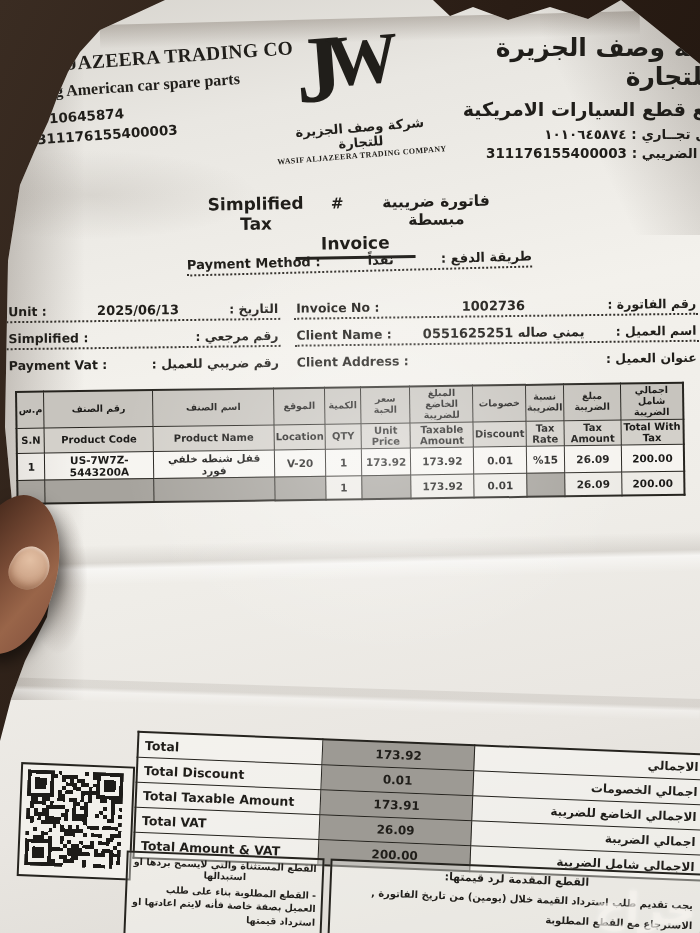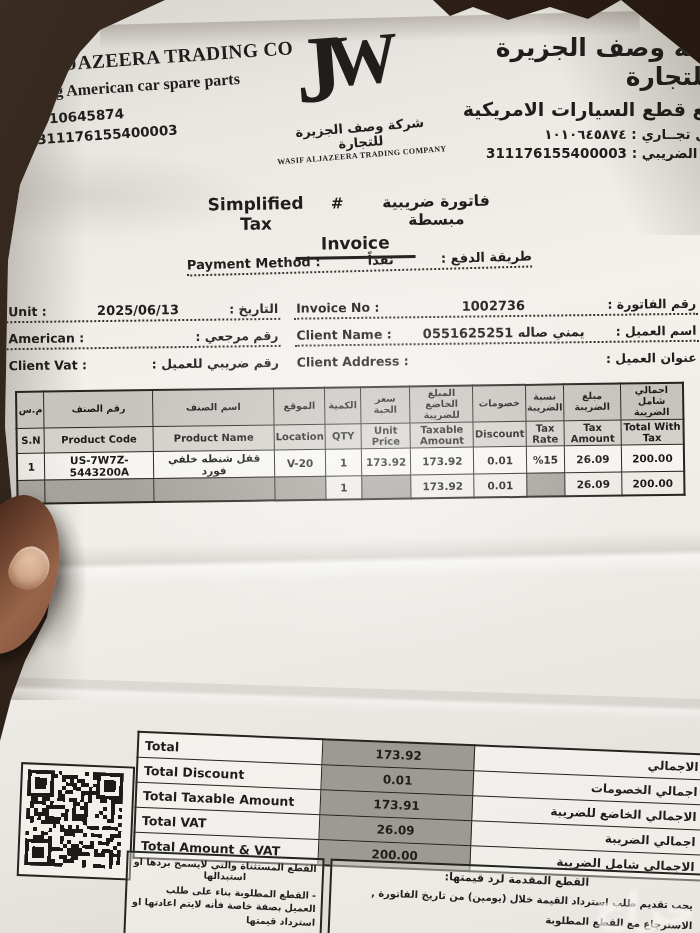--- a/index.html
+++ b/index.html
@@ -152,28 +152,28 @@
     <div class="info">
       <div class="col-l">
         <div class="inf-row">
           <span>Unit :</span>
           <span class="val">2025/06/13</span>
           <span dir="rtl">التاريخ :</span>
         </div>
         <div class="dotline"></div>
         <div class="inf-gap"></div>
         <div class="inf-row">
-          <span>American :</span>
+          <span>Simplified :</span>
           <span class="val"></span>
           <span dir="rtl">رقم مرجعي :</span>
         </div>
         <div class="dotline"></div>
         <div class="inf-gap"></div>
         <div class="inf-row">
-          <span>Client Vat :</span>
+          <span>Payment Vat :</span>
           <span class="val"></span>
           <span dir="rtl">رقم ضريبي للعميل :</span>
         </div>
       </div>
       <div class="col-r">
         <div class="inf-row">
           <span>Invoice No :</span>
           <span class="val">1002736</span>
           <span dir="rtl">رقم الفاتورة :</span>
         </div>

